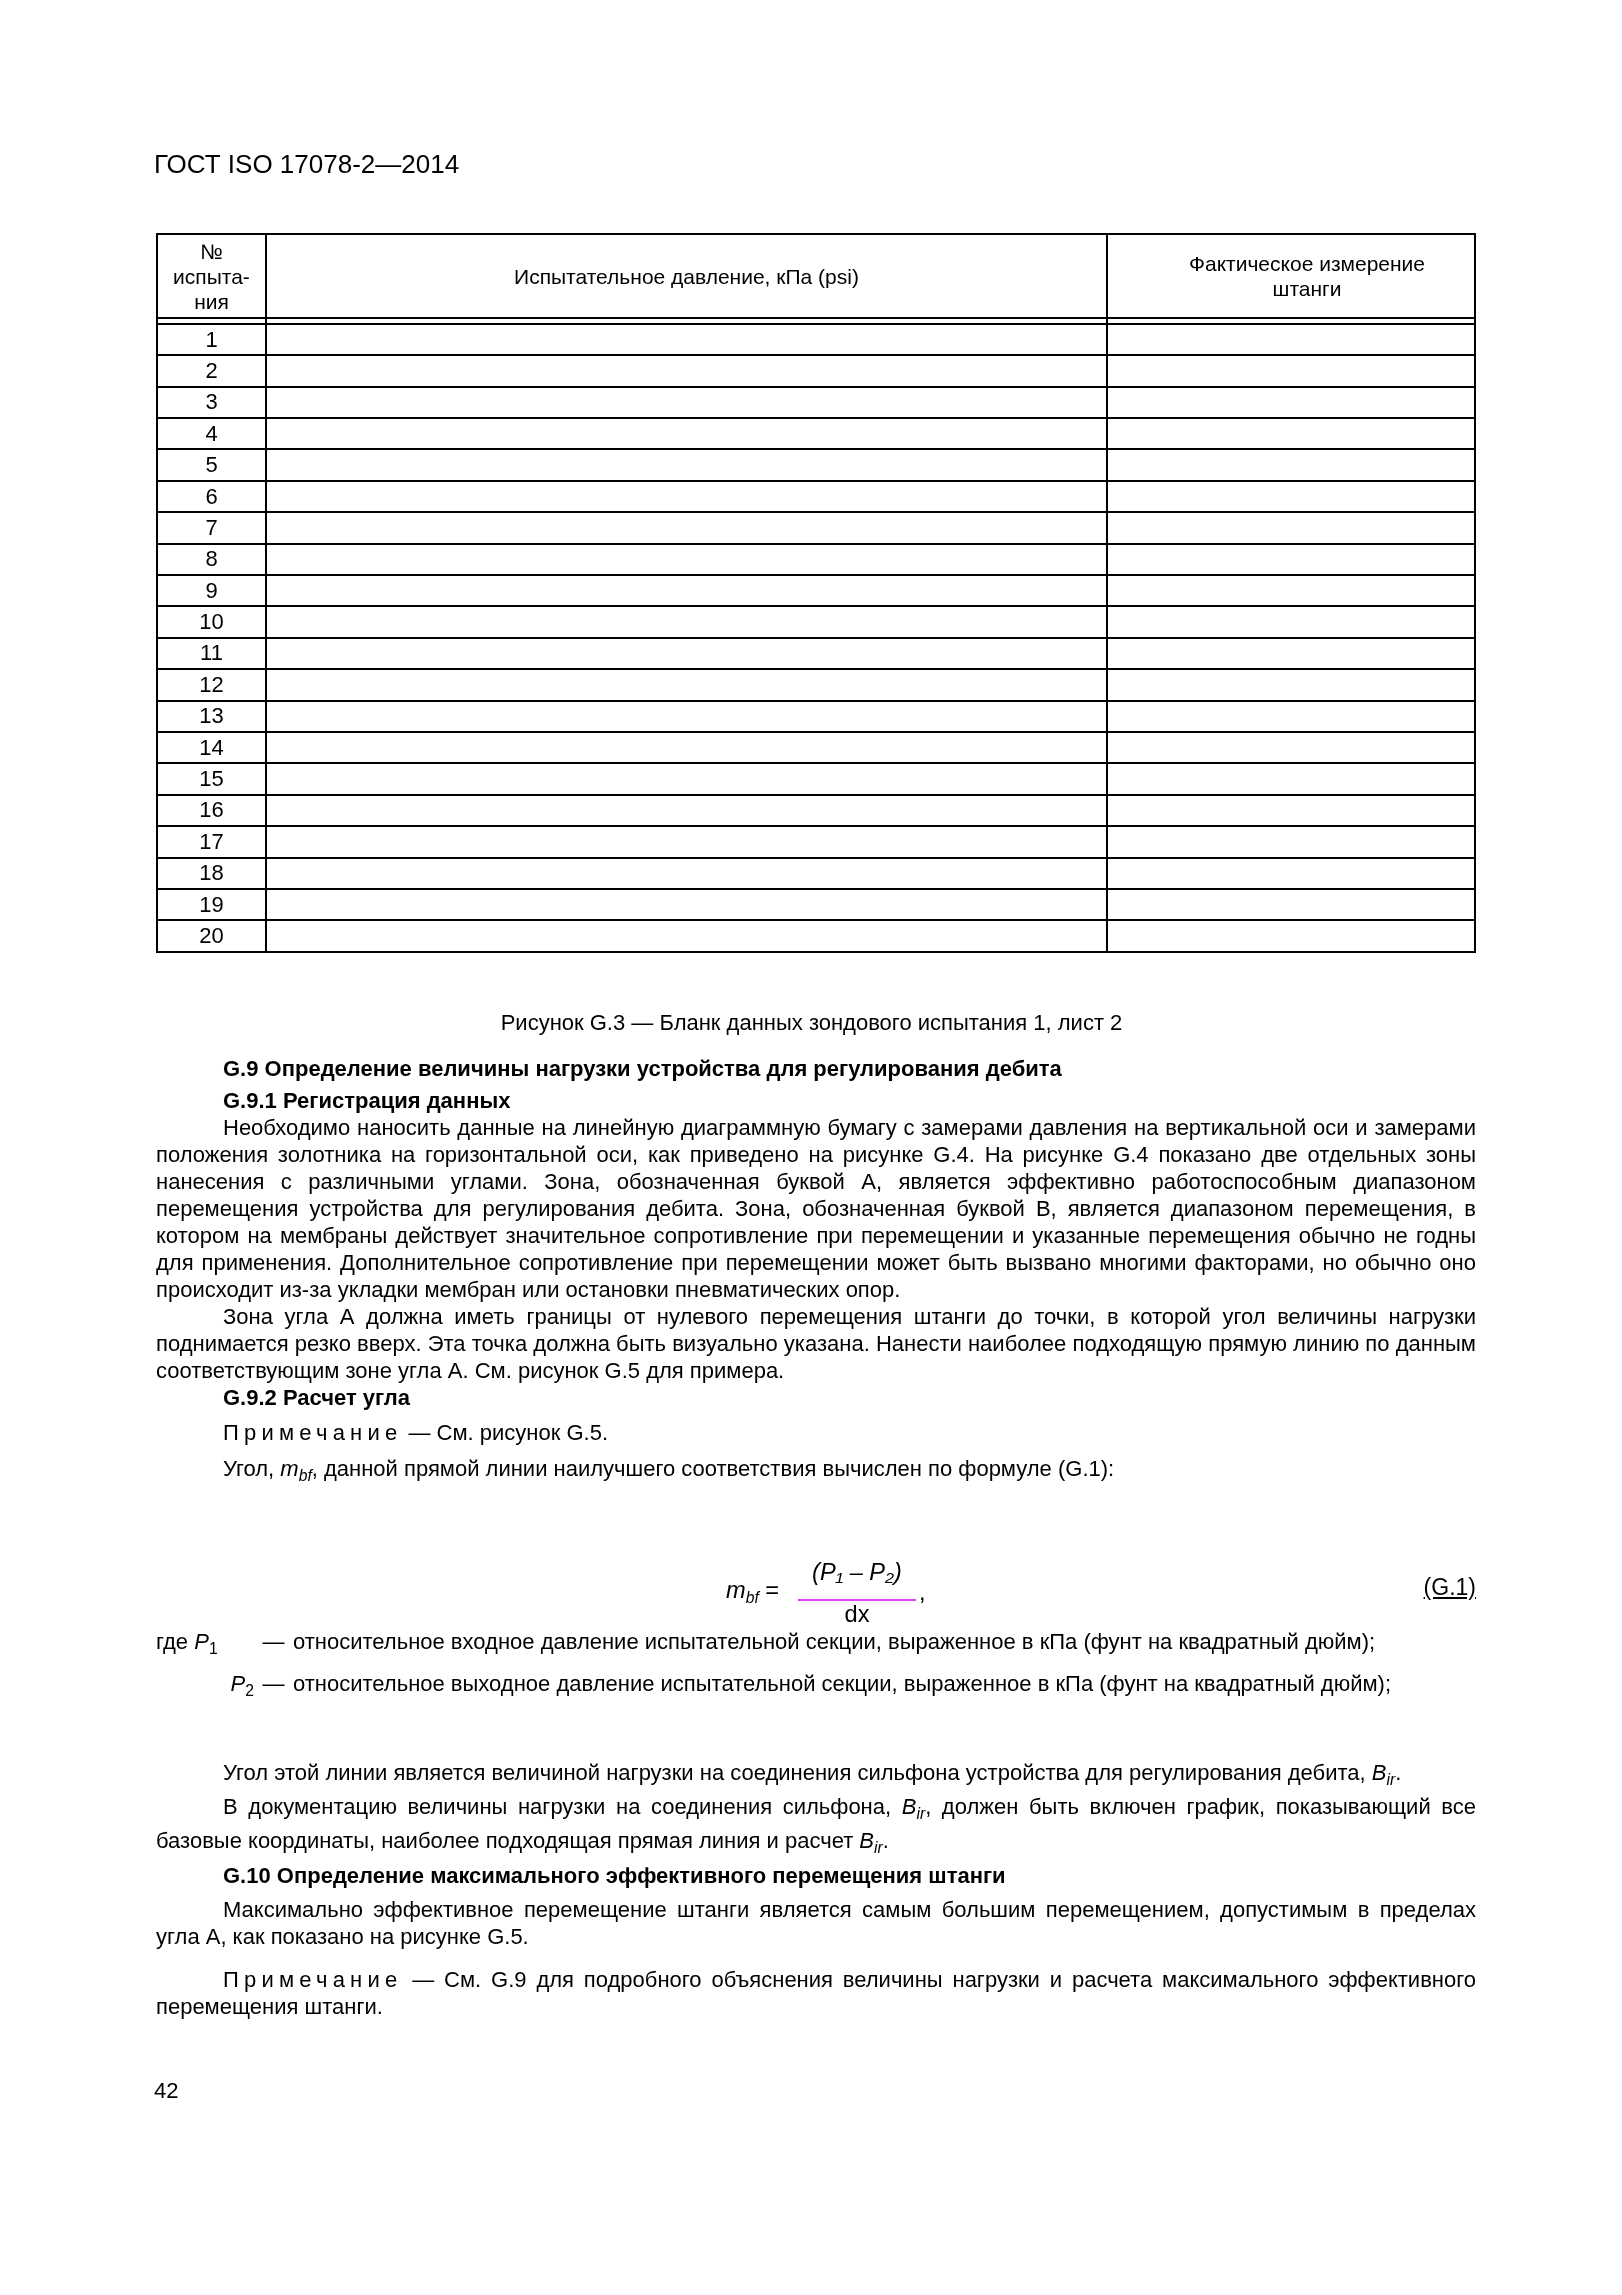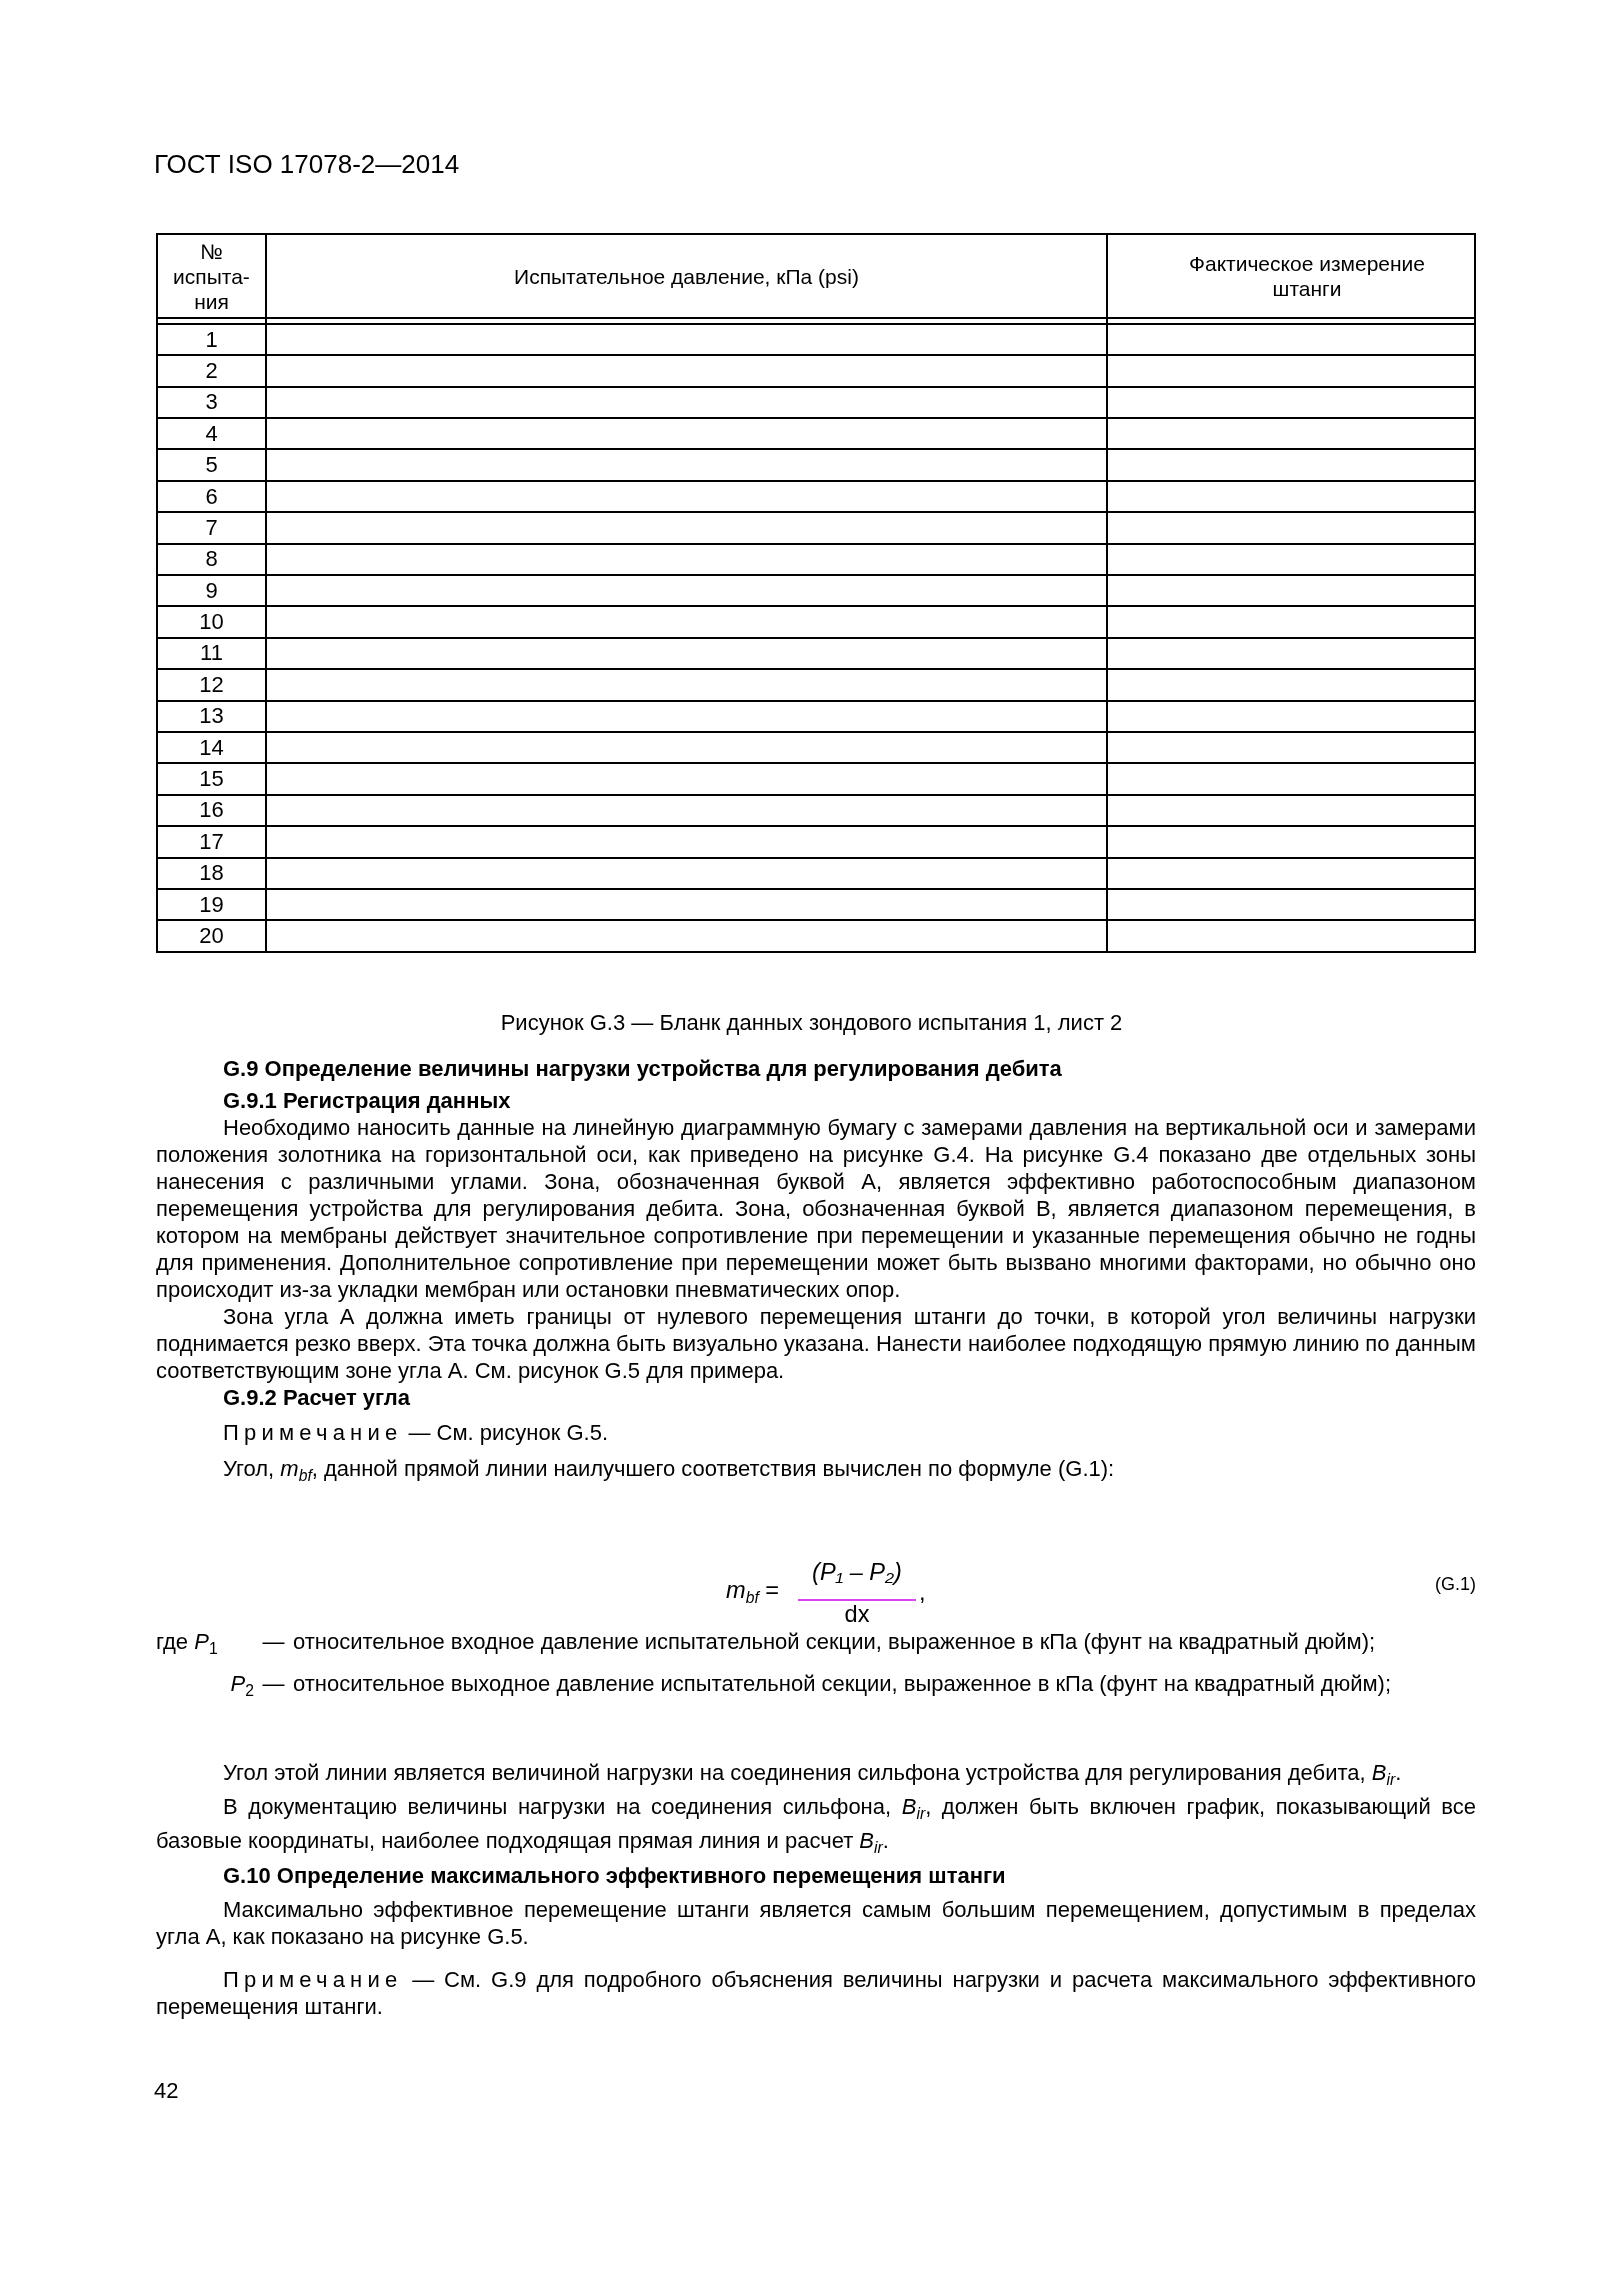--- a/index.html
+++ b/index.html
@@ -16,21 +16,21 @@
   table.form td { height: 29.4px; font-size: 22px; }
   .caption { position: absolute; left: 0; width: 1623px; top: 1010px; text-align: center; font-size: 22px; }
   .body-text { position: absolute; left: 156px; width: 1320px; font-size: 22px; line-height: 27px; text-align: justify; }
   .h2 { font-weight: bold; padding-left: 67px; }
   .p { text-indent: 67px; text-align: justify; }
   .note { text-indent: 67px; }
   .spaced { letter-spacing: 5.2px; }
   .formula { position: absolute; top: 1559px; left: 726px; font-size: 23.6px; height: 72px; width: 327px; }
   .frac { position: absolute; left: 72px; top: 0; width: 118px; text-align: center; }
   .num { border-bottom: 2px solid #d946ef; padding-bottom: 13px; }
-  .eqno { position: absolute; top: 1574px; right: 147px; font-size: 18px; }
+  .eqno { position: absolute; top: 1574px; right: 147px; font-size: 23px; text-decoration: underline; }
   .defs { position: absolute; left: 156px; width: 1320px; font-size: 22px; line-height: 27px; }
   .def-row { display: flex; }
   .def-sym { width: 98px; flex: none; }
   .def-dash { width: 39px; flex: none; text-align: center; }
   .def-txt { flex: 1; text-align: justify; }
   .pagenum { position: absolute; left: 154px; top: 2078px; font-size: 22px; }
   i.sym { font-style: italic; }
   sub { font-size: 15.7px; vertical-align: -5.2px; }
 </style>
 </head>

